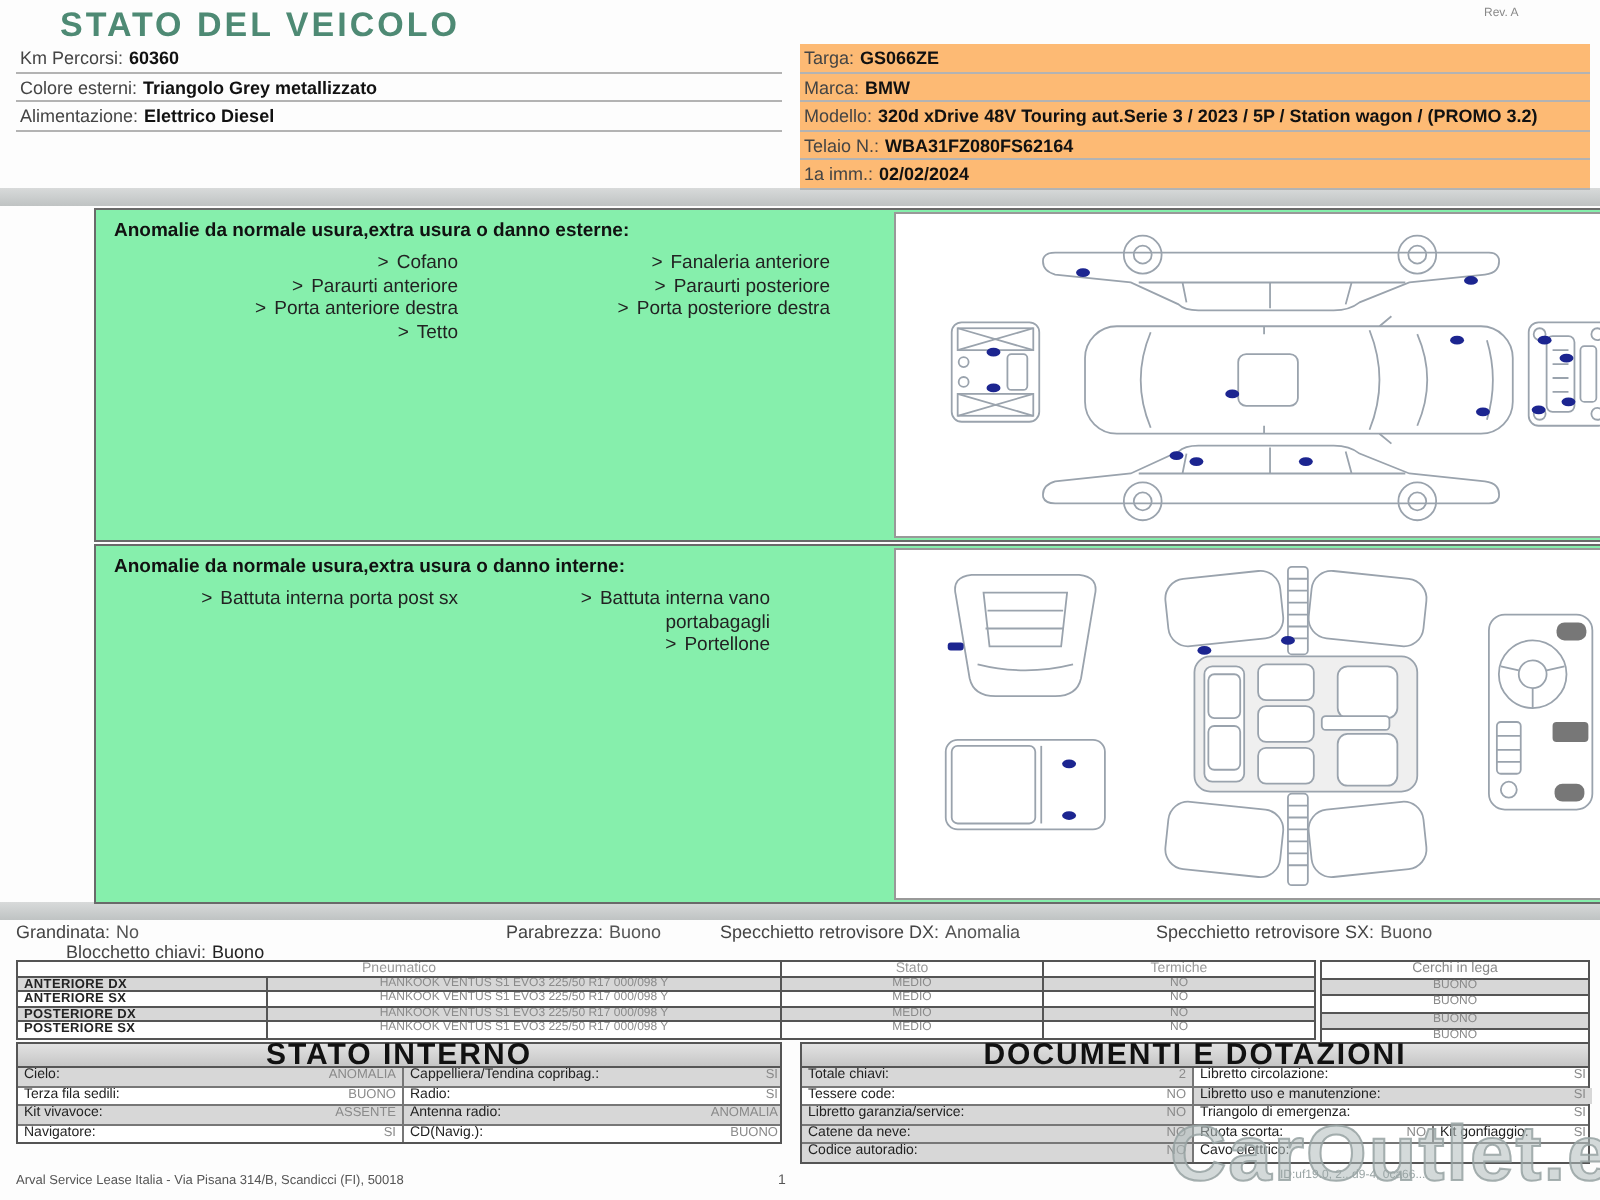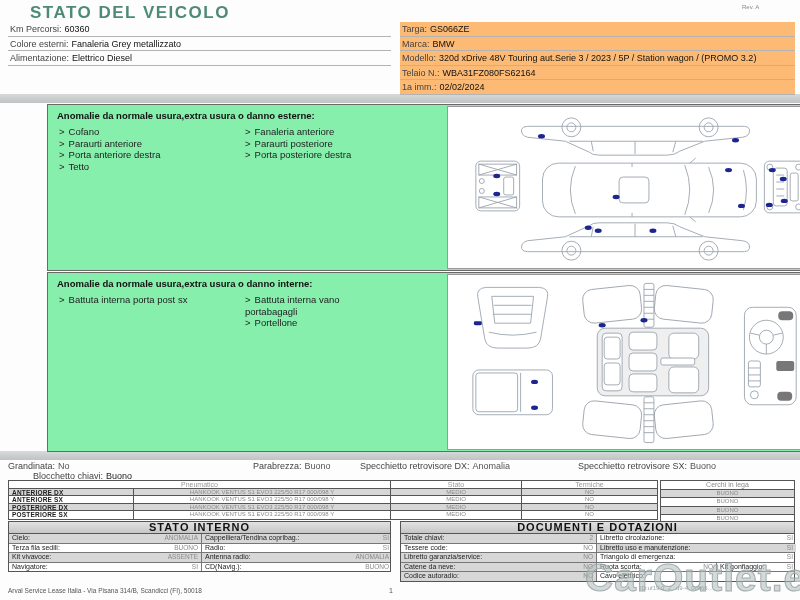--- a/index.html
+++ b/index.html
@@ -6,28 +6,28 @@
   .page{position:relative;width:800px;height:600px;background:#fdfdfd;overflow:hidden;
         font-family:"Liberation Sans",sans-serif;color:#222;}
   
   .title{position:absolute;left:30px;top:3px;font-size:17px;font-weight:bold;
          letter-spacing:1.5px;color:#4e8a74;}
   .rev{position:absolute;left:742px;top:4px;font-size:6px;color:#888;}
   .info-left{position:absolute;left:8px;top:22px;width:383px;}
   .info-right{position:absolute;left:400px;top:22px;width:395px;background:#fdba74;z-index:2;}
   .inforow{border-bottom:1px solid #b3b3b3;padding:2px 0 1px 2px;font-size:9px;min-height:10px;line-height:10.5px;}
   .lbl{color:#444;margin-right:3px;}
-  .val{font-weight:normal;color:#111;}
+  .val{font-weight:bold;color:#111;}
   
   .graybar{position:absolute;left:0;width:800px;height:9px;
            background:linear-gradient(#d8dada,#bfc3c3);z-index:1;}
   
   .box{position:absolute;left:8px;width:785px;border:1px solid #6a6a6a;background:#86efac;z-index:2;margin-left:39px;}
   .anom-title{font-weight:bold;font-size:9.5px;padding:5px 0 3px 9px;color:#111;}
-  .anom-col{position:absolute;top:21px;font-size:9.5px;line-height:11.5px;color:#222;width:170px;}
+  .anom-col{position:absolute;top:21px;font-size:9.5px;line-height:11.5px;color:#222;width:170px;text-align:right;}
   .anom-col.c1{left:11px;}
   .anom-col.c2{left:197px;}
   .anom-item .mark{margin-right:4px;}
   .diagpanel{position:absolute;top:1px;bottom:1px;left:399px;width:383px;
              border:1px solid #999;background:#fff;}
   .diagpanel svg{width:100%;height:100%;display:block;}
   
   .summary{position:absolute;left:0;top:461px;width:800px;font-size:9px;z-index:2;}
   .summary .s{position:absolute;top:0;white-space:nowrap;}
   .summary .s .sval{color:#555;}
@@ -47,21 +47,21 @@
   .shade{background:#d7d7d7;}
   .cerchitable{position:absolute;left:660px;top:480px;width:135px;border:1px solid #555;
                box-sizing:border-box;font-size:6px;z-index:2;background:#fff;}
   .crow{border-bottom:1px solid #555;height:7.5px;line-height:7.5px;text-align:center;color:#8a8a8a;}
   .crow:last-child{border-bottom:none;}
   
   .btable{position:absolute;top:521px;border:1px solid #555;box-sizing:border-box;
           background:#fff;z-index:2;}
   .btable.left{left:8px;width:383px;}
   .btable.right{left:400px;width:395px;}
-  .bhead{height:11px;line-height:11px;text-align:center;font-weight:bold;font-size:11px;
+  .bhead{height:11px;line-height:11px;text-align:center;font-weight:bold;font-size:15px;
          letter-spacing:1px;background:linear-gradient(#e2e2e2,#c6c6c6);
          border-bottom:1px solid #555;color:#111;}
   .brow{display:grid;height:8.5px;line-height:8.5px;border-bottom:1px solid #777;}
   .brow:last-child{border-bottom:none;}
   .bl{font-size:7px;color:#222;padding-left:3px;white-space:nowrap;overflow:hidden;}
   .bv{font-size:6.5px;color:#8a8a8a;text-align:right;padding-right:3px;}
   .bdiv{border-left:1px solid #777;}
   .rowSI{grid-template-columns:130px 62px 128px 63px;}
   .rowDOC{grid-template-columns:155px 40px 155px 45px;}
   .rowDOC3{grid-template-columns:155px 40px 95px 25px 62px 18px;}
@@ -79,21 +79,21 @@
 <div class="page">
 
   <div class="title">STATO DEL VEICOLO</div>
   <div class="rev">Rev. A</div>
 
   <div class="info-left">
     <div class="inforow">
       <span class="lbl">Km Percorsi:</span><span class="val">60360</span>
     </div>
     <div class="inforow">
-      <span class="lbl">Colore esterni:</span><span class="val">Fanaleria Grey metallizzato</span>
+      <span class="lbl">Colore esterni:</span><span class="val">Triangolo Grey metallizzato</span>
     </div>
     <div class="inforow">
       <span class="lbl">Alimentazione:</span><span class="val">Elettrico Diesel</span>
     </div>
   </div>
 
   <div class="info-right">
     <div class="inforow">
       <span class="lbl">Targa:</span><span class="val">GS066ZE</span>
     </div>

